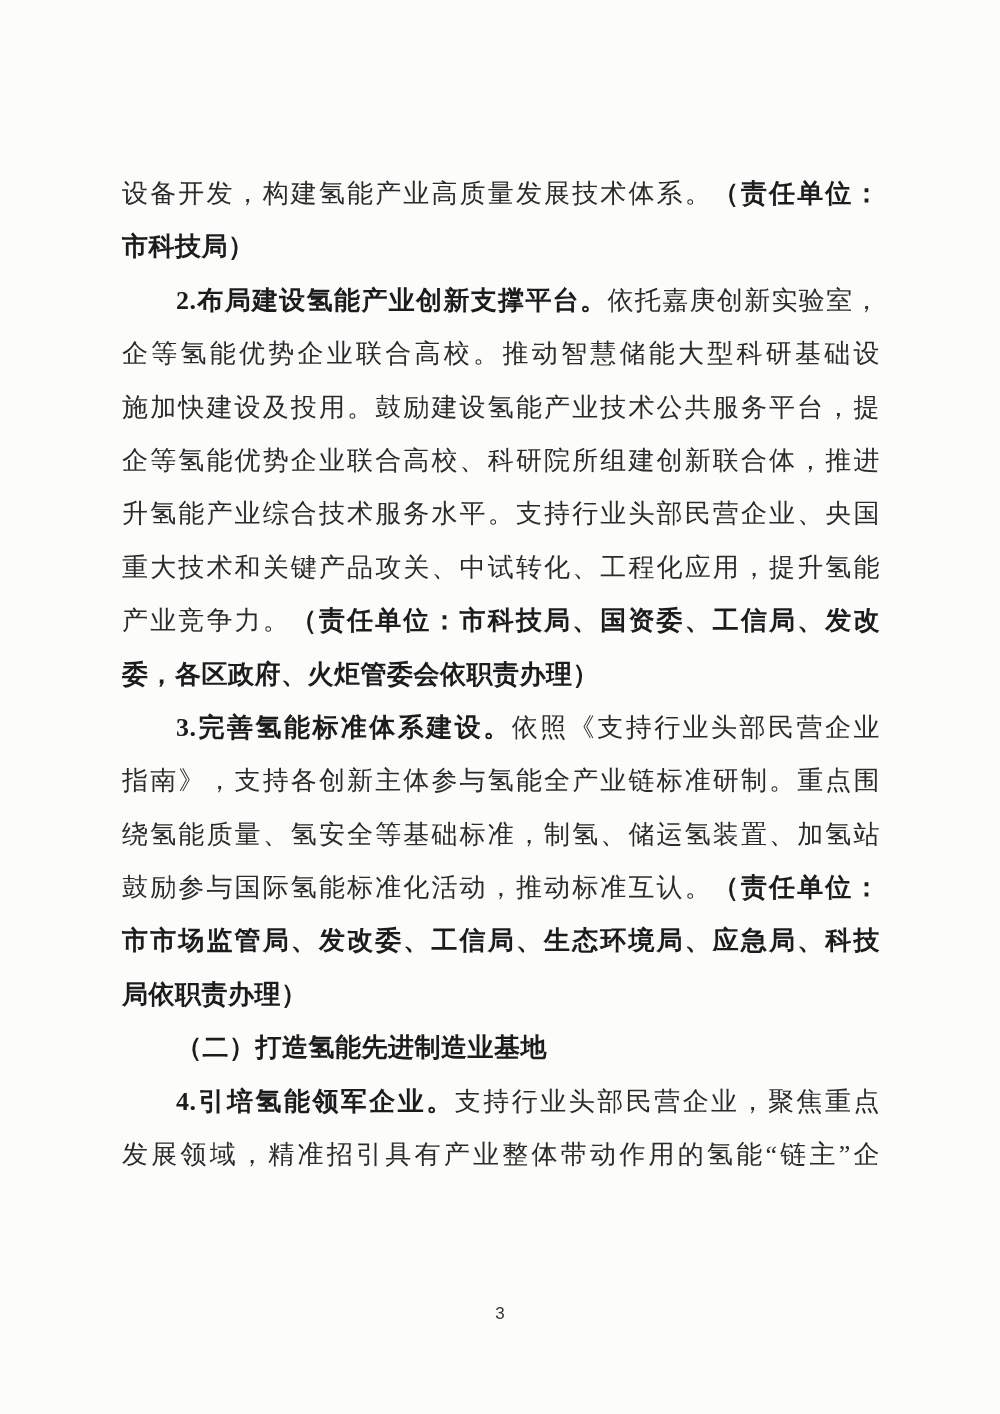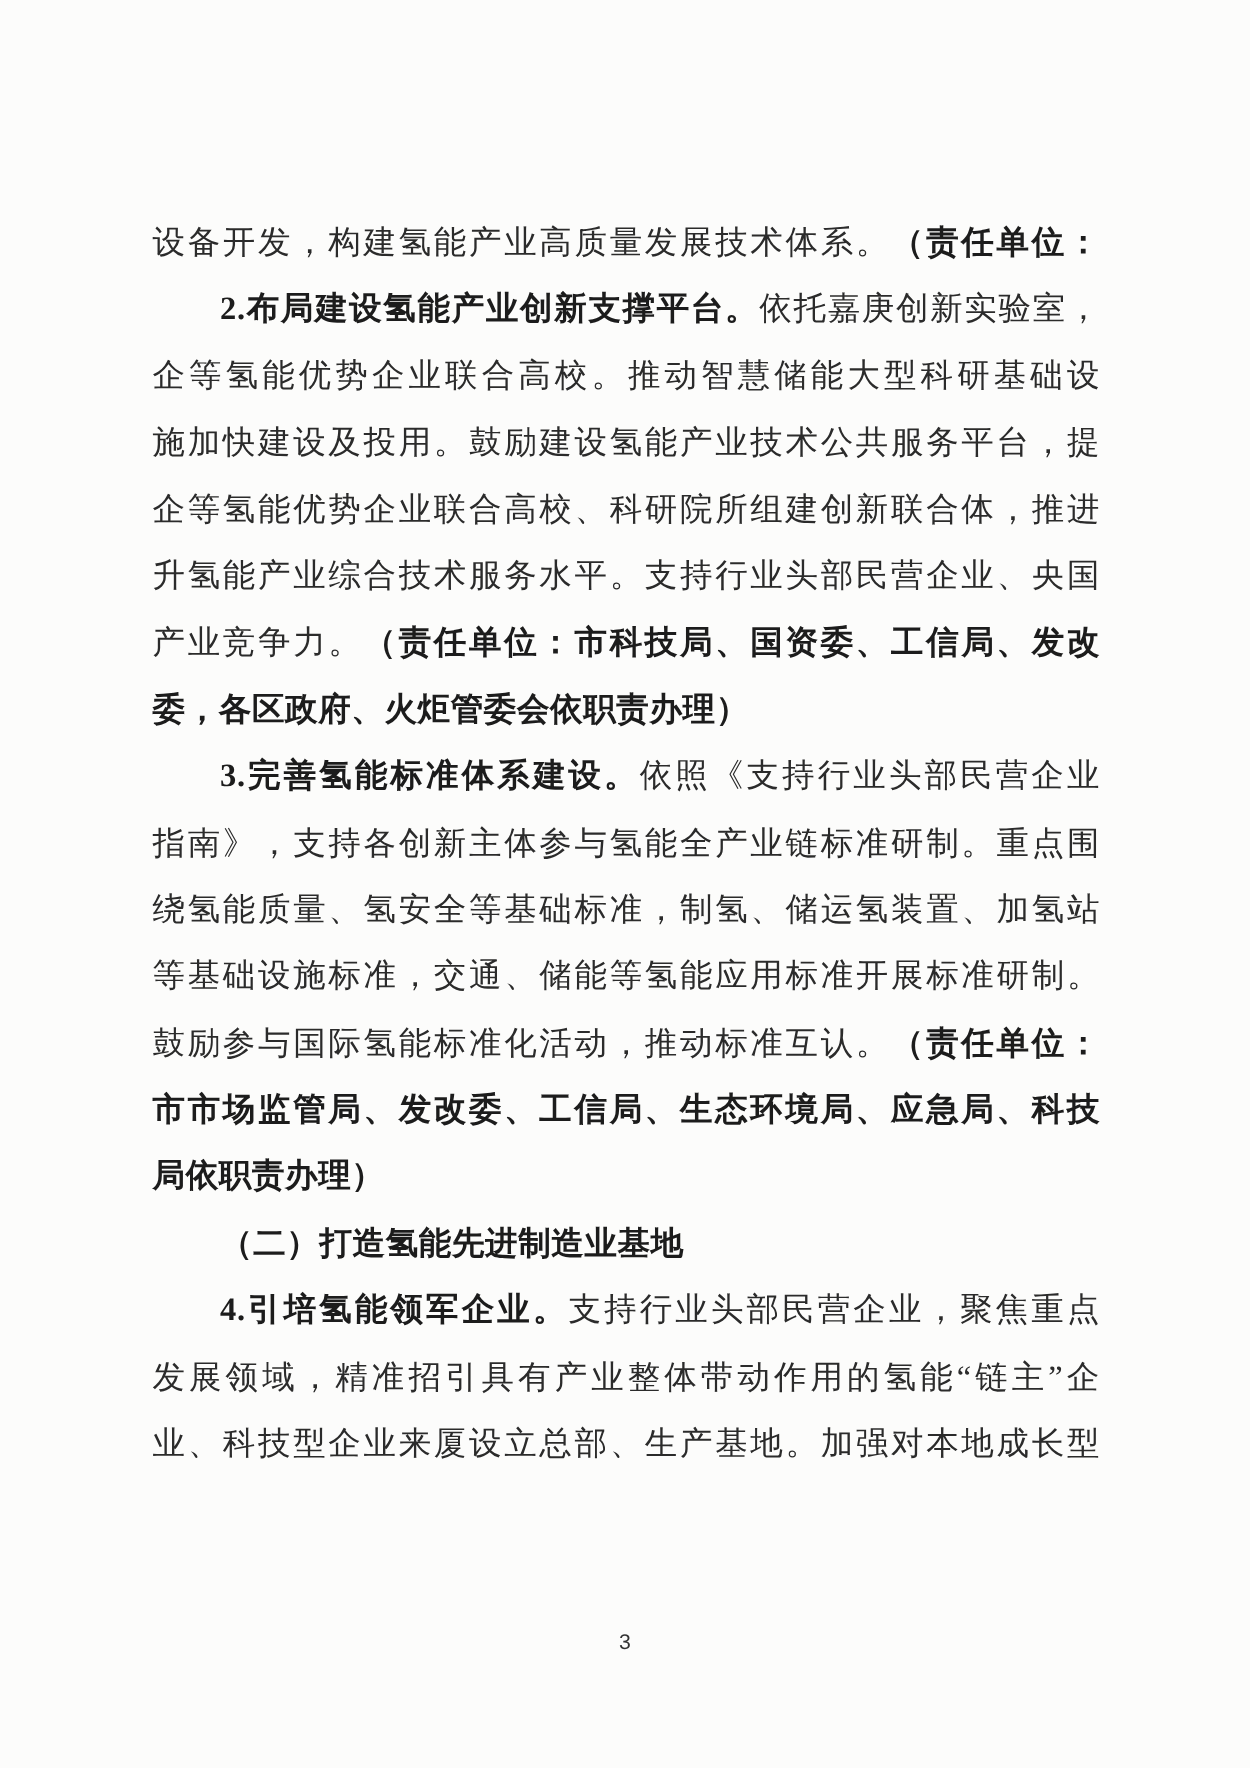--- a/index.html
+++ b/index.html
@@ -60,33 +60,33 @@
     color: #333333;
     font-family: "Liberation Sans", "DejaVu Sans", sans-serif;
   }
 </style>
 </head>
 <body>
 
 <div class="page">
   <div class="doc-body">
       <div class="line fill"><span class="run">设备开发，构建氢能产业高质量发展技术体系。</span><span class="run bold">（责任单位：</span></div>
+      <div class="line"><span class="run bold">市科技局）</span></div>
       <div class="line indent fill"><span class="run bold">2.布局建设氢能产业创新支撑平台。</span><span class="run">依托嘉庚创新实验室，</span></div>
       <div class="line fill"><span class="run">企等氢能优势企业联合高校。推动智慧储能大型科研基础设</span></div>
       <div class="line fill"><span class="run">施加快建设及投用。鼓励建设氢能产业技术公共服务平台，提</span></div>
       <div class="line fill"><span class="run">企等氢能优势企业联合高校、科研院所组建创新联合体，推进</span></div>
       <div class="line fill"><span class="run">升氢能产业综合技术服务水平。支持行业头部民营企业、央国</span></div>
+      <div class="line fill"><span class="run">重大技术和关键产品攻关、中试转化、工程化应用，提升氢能</span></div>
       <div class="line fill"><span class="run">产业竞争力。</span><span class="run bold">（责任单位：市科技局、国资委、工信局、发改</span></div>
       <div class="line"><span class="run bold">委，各区政府、火炬管委会依职责办理）</span></div>
       <div class="line indent fill"><span class="run bold">3.完善氢能标准体系建设。</span><span class="run">依照《支持行业头部民营企业</span></div>
       <div class="line fill"><span class="run">指南》，支持各创新主体参与氢能全产业链标准研制。重点围</span></div>
       <div class="line fill"><span class="run">绕氢能质量、氢安全等基础标准，制氢、储运氢装置、加氢站</span></div>
-      <div class="line fill"><span class="run">等基础设施标准，交通、储能等氢能应用标准开展标准研制。</span></div>
       <div class="line fill"><span class="run">鼓励参与国际氢能标准化活动，推动标准互认。</span><span class="run bold">（责任单位：</span></div>
       <div class="line fill"><span class="run bold">市市场监管局、发改委、工信局、生态环境局、应急局、科技</span></div>
       <div class="line"><span class="run bold">局依职责办理）</span></div>
       <div class="line indent"><span class="run bold">（二）打造氢能先进制造业基地</span></div>
       <div class="line indent fill"><span class="run bold">4.引培氢能领军企业。</span><span class="run">支持行业头部民营企业，聚焦重点</span></div>
       <div class="line fill"><span class="run">发展领域，精准招引具有产业整体带动作用的氢能“链主”企</span></div>
-      <div class="line fill"><span class="run">业、科技型企业来厦设立总部、生产基地。加强对本地成长型</span></div>
     </div>
   <div class="footer">3</div>
 </div>
 
 </body></html>

